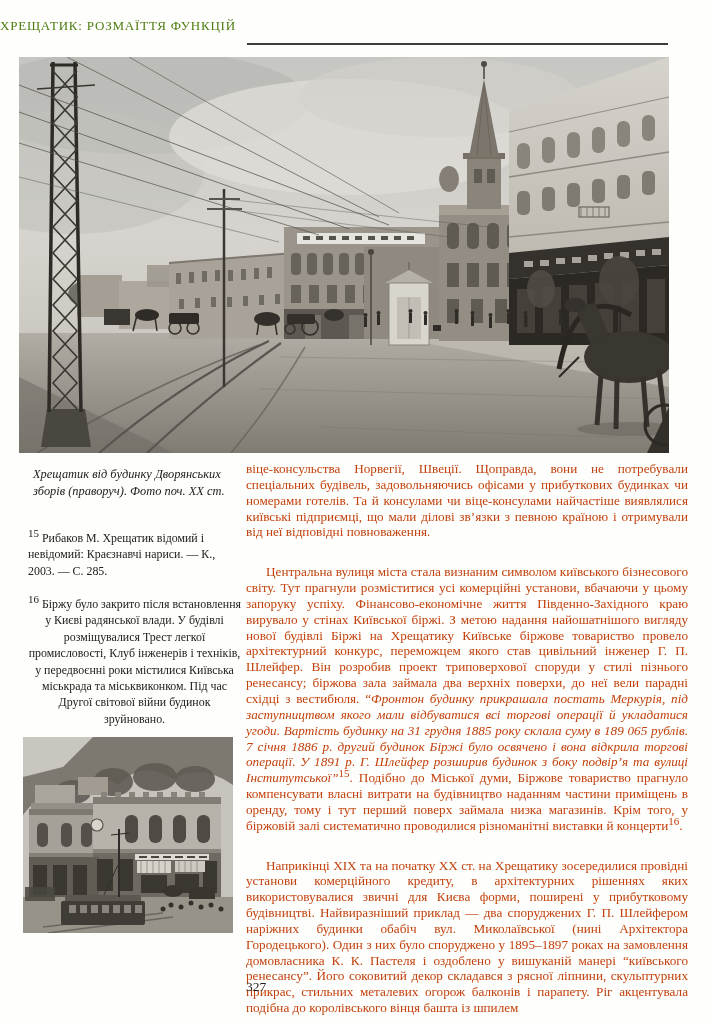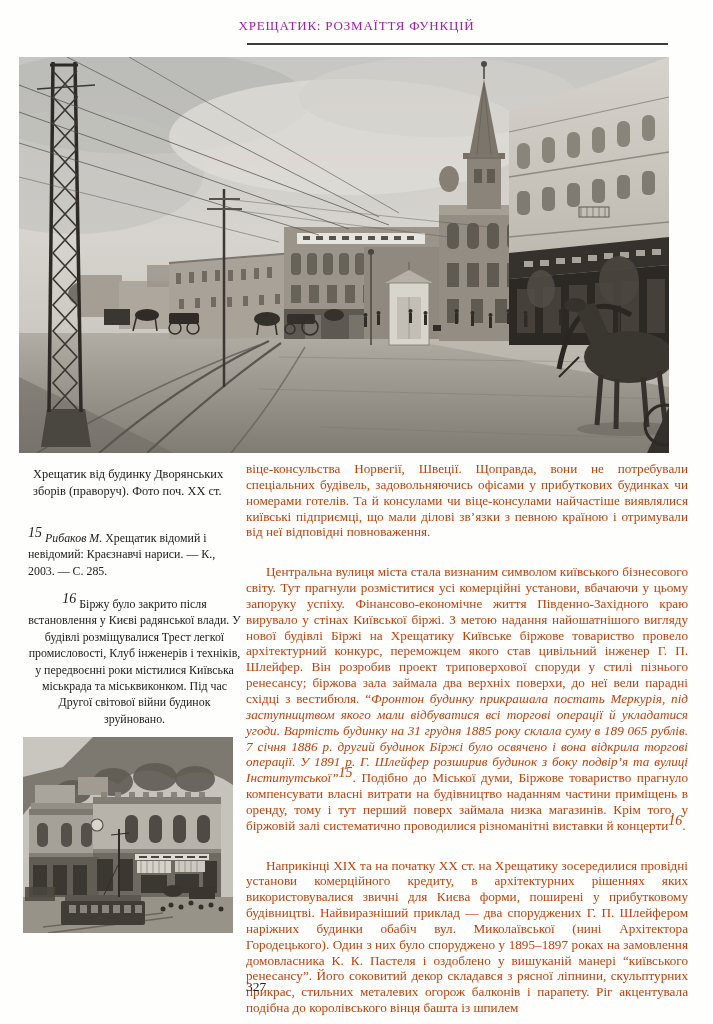--- a/index.html
+++ b/index.html
@@ -2,34 +2,34 @@
 <html><head>
 <meta charset="utf-8">
 <style>
   html,body { margin:0; padding:0; background:#d9d9d6; }
   .page {
     position:relative; width:713px; height:1024px; margin:0 auto;
     background:#fefefd; font-family:"Liberation Serif", serif; color:#1d1c1a;
     overflow:hidden;
   }
   .running-head {
-    position:absolute; top:18px; left:0; width:713px; text-align:center;
-    font-size:13px; letter-spacing:0.8px; color:#a21caf; white-space:nowrap;
+    position:absolute; top:18px; left:0; width:713px; 
+    font-size:13px; letter-spacing:0.8px; color:#4d7c0f; white-space:nowrap;
   }
   .header-rule { position:absolute; top:43px; left:247px; width:421px; height:2px; background:#3d3c39; }
   .photo-main { position:absolute; top:57px; left:19px; width:650px; height:396px; }
   .photo-2 { position:absolute; top:737px; left:23px; width:210px; height:196px; }
-  .caption { position:absolute; left:33px; font-size:12.4px; line-height:16.6px; color:#22211f; }
+  .caption { position:absolute; left:33px; font-style:italic; font-size:12.4px; line-height:16.6px; color:#22211f; }
   .caption-1 { top:466px; width:206px; }
   .caption-2 { top:944px; width:200px; }
   .fn { position:absolute; left:28px; width:213px; font-size:11.9px; line-height:16.4px; color:#22211f; }
   .fn-15 { top:518px; }
   .fn-16 { top:584px;text-align:center; }
-  sup.fnref { font-size:14px; line-height:0; vertical-align:super;font-style:italic; }
-  .fn-author { font-style:italic; }
+  sup.fnref { font-size:11px; line-height:0; vertical-align:super; }
+  .fn-author { }
   .article {
     position:absolute; top:461px; left:246px; width:442px;
     font-size:13.2px; line-height:15.85px; text-align:justify; color:#c2410c;
   }
   .article p { margin:0; padding:0; }
   .article p.ind { text-indent:20px;margin-top:24px; }
   .q-italic { font-style:italic; }
   .page-num { position:absolute; top:979px; left:246px; width:40px; text-align:left; font-size:13.5px; color:#23221f; }
   svg { display:block; }
 </style>

